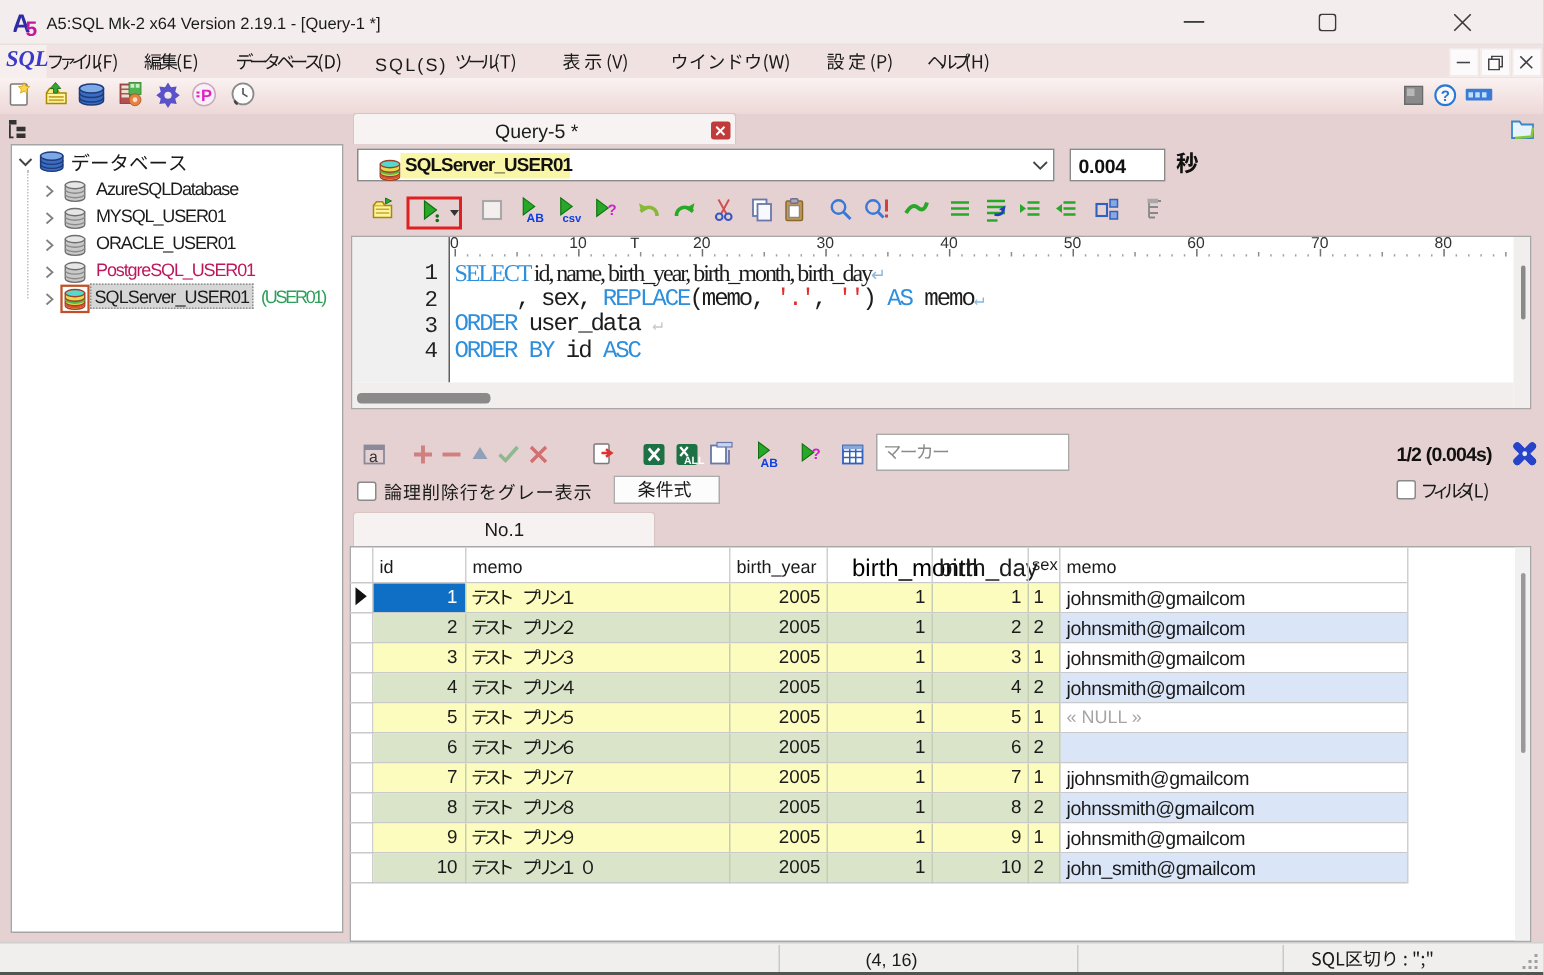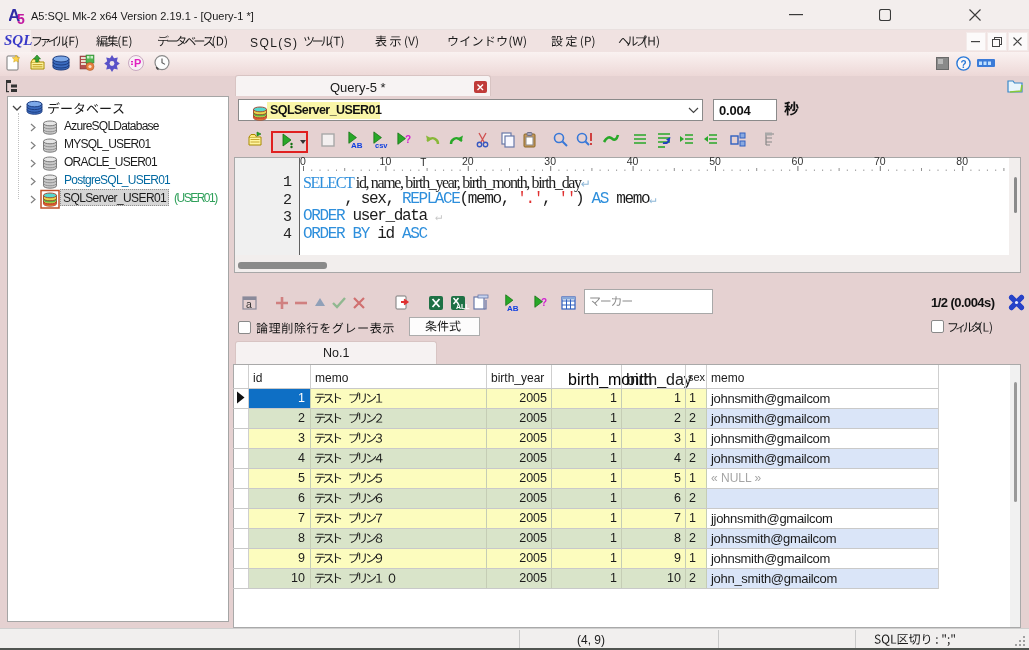--- a/index.html
+++ b/index.html
@@ -182,21 +182,21 @@
   </svg>
 <div class="abs" style="left:64px;top:155px;font-size:12px;letter-spacing:-0.75px;color:#1b1b1b">ORACLE_USER01</div>
 <svg class="abs" style="left:30px;top:177px" width="7" height="9">
     <path d="M1 1 l4 3.5 L1 8" stroke="#808080" stroke-width="1.2" fill="none"></path>
   </svg>
 <svg class="abs" style="left:42px;top:173px;overflow:visible" width="16" height="17" viewBox="0 0 16 17">
     <path d="M1.5 4.4 v8.4 a6.5 2.4 0 0 0 13 0 V4.4 z" fill="#C9C9C9" stroke="#6E6E6E" stroke-width="0.9"></path>
     <path d="M1.5 7.4 a6.5 2.4 0 0 0 13 0 M1.5 10.4 a6.5 2.4 0 0 0 13 0" fill="none" stroke="#8A8A8A" stroke-width="0.9"></path>
     <ellipse cx="8" cy="4.4" rx="6.5" ry="2.4" fill="#E6E6E6" stroke="#6E6E6E" stroke-width="0.9"></ellipse>
   </svg>
-<div class="abs" style="left:64px;top:173px;font-size:12px;letter-spacing:-0.75px;color:#0369a1">PostgreSQL_USER01</div>
+<div class="abs" style="left:64px;top:173px;font-size:12px;letter-spacing:-0.75px;color:#be185d">PostgreSQL_USER01</div>
 <svg class="abs" style="left:30px;top:195px" width="7" height="9">
     <path d="M1 1 l4 3.5 L1 8" stroke="#808080" stroke-width="1.2" fill="none"></path>
   </svg>
 <svg class="abs" style="left:42px;top:191px;overflow:visible" width="16" height="17" viewBox="0 0 16 17">
     <path d="M1.5 4.4 v8.4 a6.5 2.4 0 0 0 13 0 V4.4 z" fill="#E8D84C" stroke="#A04028" stroke-width="0.9"></path>
     <path d="M1.5 7.2 a6.5 2.4 0 0 0 13 0 v2 a6.5 2.4 0 0 1 -13 0 z" fill="#58B848" stroke="none"></path>
     <path d="M1.5 10.6 a6.5 2.4 0 0 0 13 0 v1.6 a6.5 2.4 0 0 1 -13 0 z" fill="#E05030" stroke="none"></path>
     <path d="M1.5 7.4 a6.5 2.4 0 0 0 13 0 M1.5 10.4 a6.5 2.4 0 0 0 13 0" fill="none" stroke="#A04028" stroke-width="0.9"></path>
     <ellipse cx="8" cy="4.4" rx="6.5" ry="2.4" fill="#55D8D0" stroke="#A04028" stroke-width="0.9"></ellipse>
     <rect x="-1" y="-0.5" width="18" height="17.5" fill="none" stroke="#C05028" stroke-width="1.5"></rect>
@@ -770,21 +770,21 @@
 <div class="abs" style="left:551px;top:571px;width:66px;text-align:right;font-size:12.5px;color:#1b1b1b">1</div>
 <div class="abs" style="left:621px;top:571px;width:60px;text-align:right;font-size:12.5px;color:#1b1b1b">10</div>
 <div class="abs" style="left:689px;top:571px;font-size:12.5px;color:#1b1b1b">2</div>
 <div class="abs" style="left:711px;top:571px;font-size:13px;letter-spacing:-0.3px;color:#1b1b1b">john_smith@gmailcom</div>
 <div class="abs" style="left:1010px;top:365px;width:10px;height:262px;background:#F1F1F1"></div>
 <div class="abs" style="left:1014px;top:382px;width:3px;height:120px;background:#999;border-radius:2px"></div>
 <div class="abs" style="left:0;top:628px;width:1029px;height:22px;background:#F1EFEE;border-top:1px solid #CFCFCF"></div>
 <div class="abs" style="left:519px;top:630px;width:1px;height:18px;background:#C9C9C9"></div>
 <div class="abs" style="left:718px;top:630px;width:1px;height:18px;background:#C9C9C9"></div>
 <div class="abs" style="left:855px;top:630px;width:1px;height:18px;background:#C9C9C9"></div>
-<div class="abs" style="left:577px;top:633px;font-size:12px;color:#1b1b1b">(4, 9)</div>
+<div class="abs" style="left:577px;top:633px;font-size:12px;color:#1b1b1b">(4, 16)</div>
 <svg style="position:absolute;left:874px;top:633px;overflow:visible" width="83" height="17">
     <path transform="translate(0,10.6)" d="M3.6 0.2C5.5 0.2 6.6 -0.9 6.6 -2.3C6.6 -3.6 5.8 -4.2 4.8 -4.7L3.6 -5.2C2.9 -5.5 2.1 -5.8 2.1 -6.7C2.1 -7.5 2.8 -8 3.8 -8C4.6 -8 5.2 -7.7 5.8 -7.2L6.3 -7.9C5.7 -8.5 4.8 -9 3.8 -9C2.2 -9 1 -8 1 -6.6C1 -5.3 2 -4.7 2.8 -4.4L4 -3.8C4.9 -3.4 5.5 -3.2 5.5 -2.2C5.5 -1.4 4.8 -0.8 3.7 -0.8C2.7 -0.8 1.9 -1.2 1.2 -1.9L0.6 -1.1C1.3 -0.3 2.4 0.2 3.6 0.2Z M11.6 -0.8C10 -0.8 9 -2.2 9 -4.4C9 -6.6 10 -8 11.6 -8C13.2 -8 14.2 -6.6 14.2 -4.4C14.2 -2.2 13.2 -0.8 11.6 -0.8ZM14.3 2.2C14.8 2.2 15.3 2.1 15.6 2L15.3 1.2C15.1 1.2 14.8 1.3 14.4 1.3C13.5 1.3 12.6 0.9 12.3 0.1C14.1 -0.2 15.4 -1.9 15.4 -4.4C15.4 -7.2 13.8 -9 11.6 -9C9.4 -9 7.8 -7.2 7.8 -4.4C7.8 -1.8 9.1 -0.1 11.1 0.1C11.6 1.3 12.7 2.2 14.3 2.2Z M17.3 0H22.2V-0.9H18.4V-8.8H17.3Z M25.8 -6.6C26.7 -6 27.7 -5.3 28.6 -4.6C27.6 -3.5 26.5 -2.5 25.3 -1.8C25.5 -1.6 25.9 -1.3 26.1 -1.1C27.2 -1.9 28.3 -2.9 29.3 -4C30.3 -3.1 31.2 -2.3 31.8 -1.6L32.5 -2.2C31.9 -3 31 -3.8 29.9 -4.7C30.7 -5.6 31.4 -6.7 32 -7.8L31.1 -8.1C30.6 -7.1 29.9 -6.1 29.2 -5.2C28.3 -5.9 27.3 -6.6 26.5 -7.2ZM23.7 -9.3V1H24.6V0.3H34V-0.6H24.6V-8.5H33.7V-9.3Z M39.4 -9V-8.2H41.5C41.4 -4.7 41.2 -1.4 38.3 0.3C38.5 0.5 38.8 0.8 38.9 1C42 -0.8 42.3 -4.4 42.4 -8.2H44.9C44.8 -2.7 44.6 -0.7 44.3 -0.3C44.1 -0.1 44 -0 43.8 -0C43.5 -0 42.9 -0 42.2 -0.1C42.3 0.2 42.4 0.6 42.5 0.8C43.1 0.9 43.8 0.9 44.2 0.8C44.6 0.8 44.8 0.7 45.1 0.3C45.6 -0.3 45.7 -2.4 45.9 -8.5C45.9 -8.7 45.9 -9 45.9 -9ZM36.4 -9.7V-6.5L34.9 -6.2L35.1 -5.4L36.4 -5.7V-2.7C36.4 -1.6 36.6 -1.3 37.5 -1.3C37.7 -1.3 38.6 -1.3 38.8 -1.3C39.6 -1.3 39.8 -1.8 39.9 -3.5C39.7 -3.6 39.3 -3.7 39.1 -3.9C39.1 -2.5 39 -2.2 38.7 -2.2C38.5 -2.2 37.8 -2.2 37.6 -2.2C37.3 -2.2 37.3 -2.3 37.3 -2.7V-5.9L40.1 -6.5L40 -7.3L37.3 -6.7V-9.7Z M50.6 -9.5 49.6 -9.5C49.6 -9.2 49.5 -8.8 49.5 -8.5C49.3 -7.5 49.1 -5.7 49.1 -4.6C49.1 -3.8 49.2 -3.1 49.2 -2.7L50.2 -2.8C50.1 -3.4 50.1 -3.8 50.1 -4.2C50.3 -5.8 51.7 -8 53.2 -8C54.4 -8 55.1 -6.6 55.1 -4.7C55.1 -1.7 53.1 -0.6 50.4 -0.3L51 0.6C54 0.1 56.1 -1.4 56.1 -4.7C56.1 -7.3 54.9 -8.9 53.3 -8.9C51.8 -8.9 50.6 -7.4 50.1 -6.1C50.1 -7 50.4 -8.6 50.6 -9.5Z M62.9 -4.7C63.4 -4.7 63.7 -5 63.7 -5.5C63.7 -6 63.4 -6.4 62.9 -6.4C62.5 -6.4 62.1 -6 62.1 -5.5C62.1 -5 62.5 -4.7 62.9 -4.7ZM62.9 0.2C63.4 0.2 63.7 -0.2 63.7 -0.7C63.7 -1.2 63.4 -1.5 62.9 -1.5C62.5 -1.5 62.1 -1.2 62.1 -0.7C62.1 -0.2 62.5 0.2 62.9 0.2Z M68.6 -5.8H69.3L69.5 -8L69.5 -9.3H68.4L68.4 -8ZM71 -5.8H71.6L71.9 -8L71.9 -9.3H70.7L70.7 -8Z M74.6 -4.7C75.1 -4.7 75.4 -5 75.4 -5.5C75.4 -6 75.1 -6.4 74.6 -6.4C74.2 -6.4 73.8 -6 73.8 -5.5C73.8 -5 74.2 -4.7 74.6 -4.7ZM73.9 2.3C75 1.8 75.6 0.9 75.6 -0.2C75.6 -1 75.3 -1.5 74.7 -1.5C74.3 -1.5 73.9 -1.2 73.9 -0.7C73.9 -0.3 74.2 0 74.7 0L74.8 0C74.8 0.7 74.4 1.3 73.6 1.6Z M77.6 -5.8H78.3L78.5 -8L78.5 -9.3H77.4L77.4 -8ZM80 -5.8H80.7L80.9 -8L80.9 -9.3H79.7L79.8 -8Z" fill="#1b1b1b"></path>
   </svg>
 <svg class="abs" style="left:1013px;top:634px" width="14" height="14">
     <rect x="2" y="10" width="2" height="2" fill="#A0A0A0"></rect>
     <rect x="6" y="6" width="2" height="2" fill="#A0A0A0"></rect>
     <rect x="6" y="10" width="2" height="2" fill="#A0A0A0"></rect>
     <rect x="10" y="2" width="2" height="2" fill="#A0A0A0"></rect>
     <rect x="10" y="6" width="2" height="2" fill="#A0A0A0"></rect>
     <rect x="10" y="10" width="2" height="2" fill="#A0A0A0"></rect>

